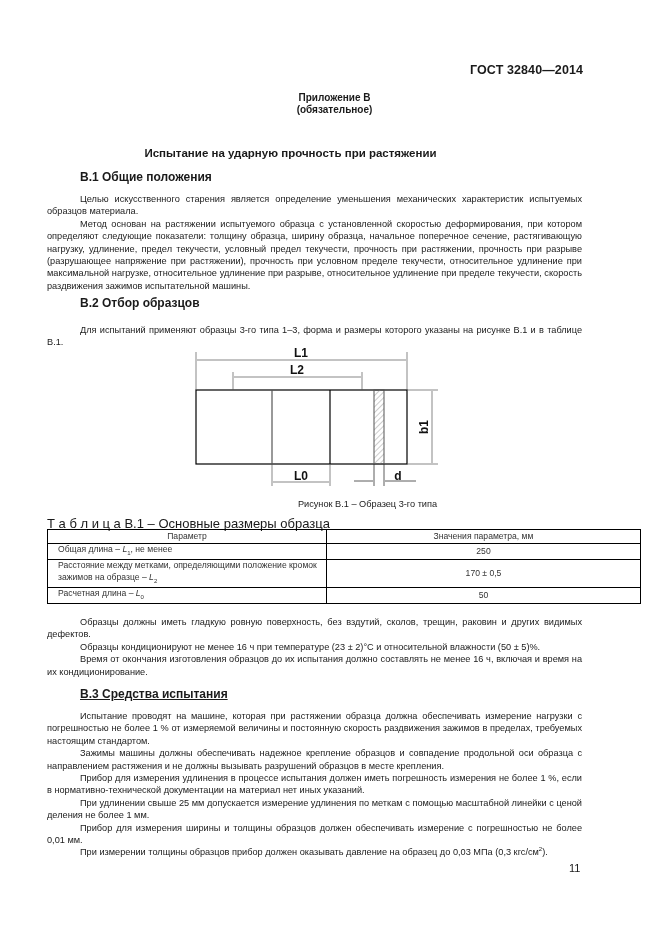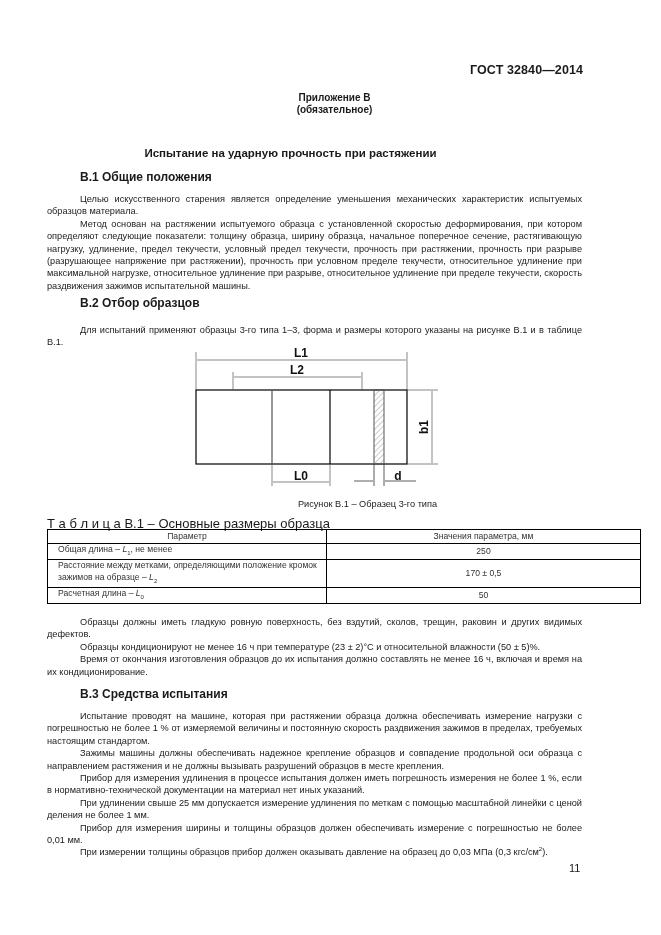--- a/index.html
+++ b/index.html
@@ -132,21 +132,21 @@
   </tr>
 </tbody>
   </table>
 
 <div class="abs para" style="top:616px;">
   <p>Образцы должны иметь гладкую ровную поверхность, без вздутий, сколов, трещин, раковин и других видимых дефектов.</p>
   <p>Образцы кондиционируют не менее 16 ч при температуре (23 ± 2)°С и относительной влажности (50 ± 5)%.</p>
   <p>Время от окончания изготовления образцов до их испытания должно составлять не менее 16 ч, включая и время на их кондиционирование.</p>
 </div>
 
-<div class="abs sec-h" style="top:687px;">В.3 Средства испытания</div>
+<div class="abs sec-h" style="top:687px;text-decoration:underline;">В.3 Средства испытания</div>
 <div class="abs para" style="top:710px;">
   <p>Испытание проводят на машине, которая при растяжении образца должна обеспечивать измерение нагрузки с погрешностью не более 1 % от измеряемой величины и постоянную скорость раздвижения зажимов в пределах, требуемых настоящим стандартом.</p>
   <p>Зажимы машины должны обеспечивать надежное крепление образцов и совпадение продольной оси образца с направлением растяжения и не должны вызывать разрушений образцов в месте крепления.</p>
   <p>Прибор для измерения удлинения в процессе испытания должен иметь погрешность измерения не более 1 %, если в нормативно-технической документации на материал нет иных указаний.</p>
   <p>При удлинении свыше 25 мм допускается измерение удлинения по меткам с помощью масштабной линейки с ценой деления не более 1 мм.</p>
   <p>Прибор для измерения ширины и толщины образцов должен обеспечивать измерение с погрешностью не более 0,01 мм.</p>
   <p><span>При измерении толщины образцов прибор должен оказывать давление на образец до 0,03 МПа (0,3 кгс/см</span><sup>2</sup><span>).</span></p>
 </div>
 
 <div class="abs page-num">11</div>

